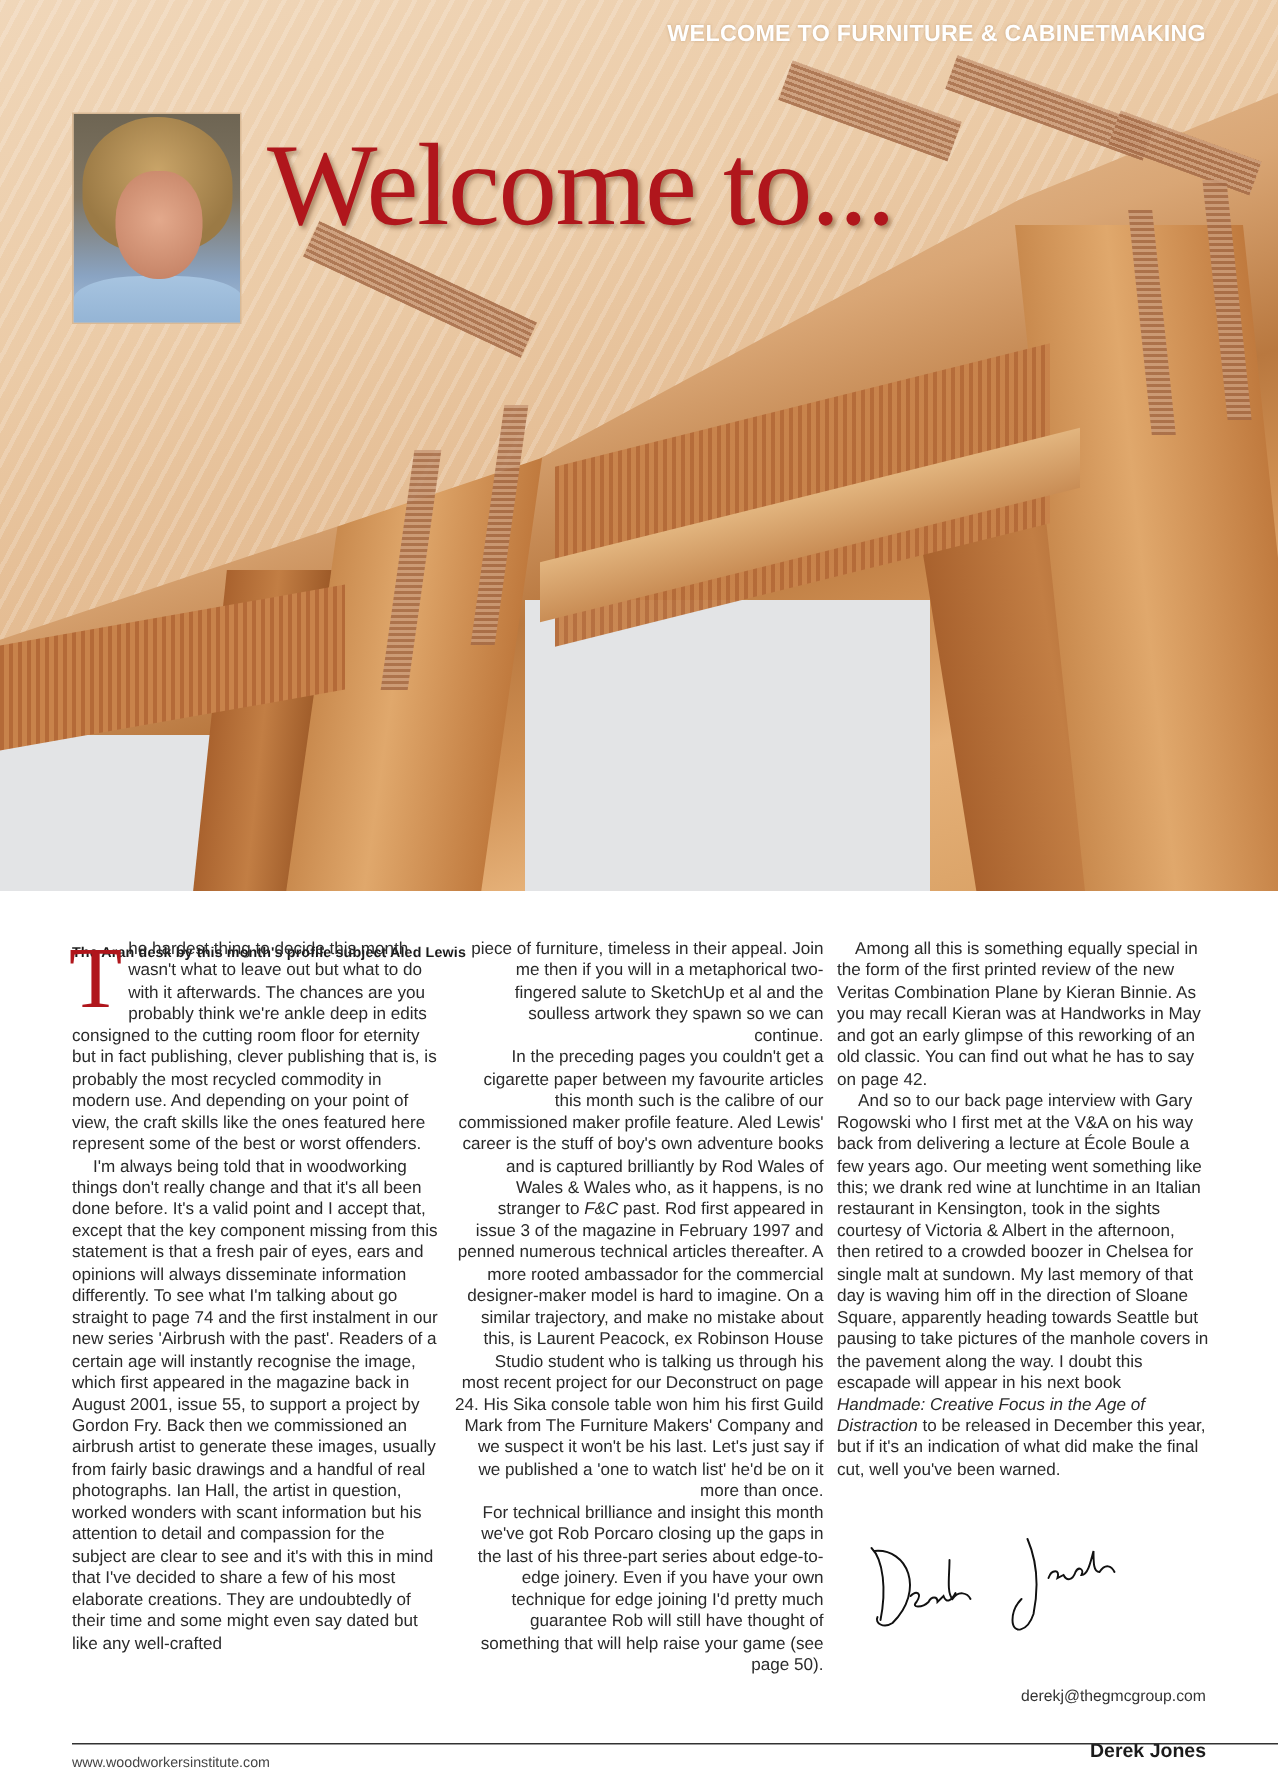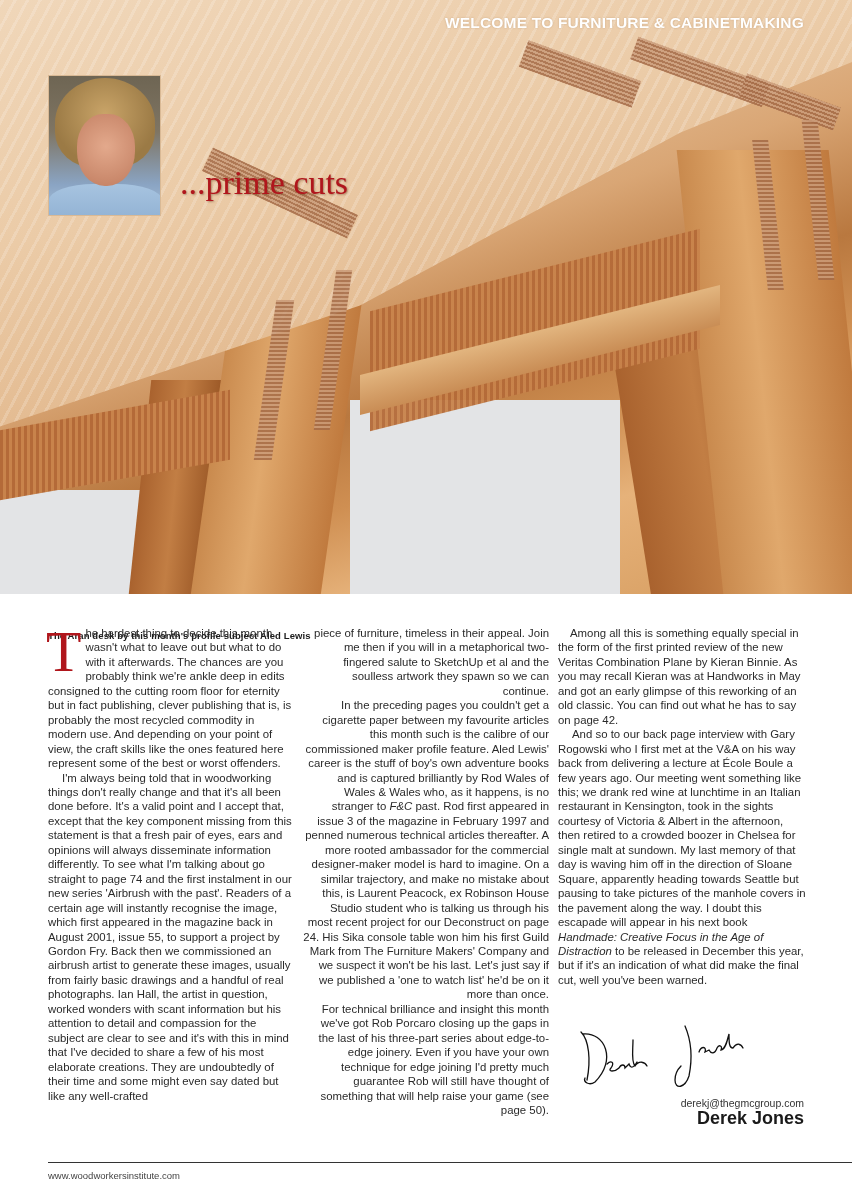--- a/index.html
+++ b/index.html
@@ -41,22 +41,22 @@
   .col p + p { text-indent: 14px; }
   .col p.cont { text-indent: 0; }
   .col1 { left:48px; }
   .col2 { left:303px;text-align:right; }
   .col3 { left:558px; width:248px; }
   .col3 p.first { text-indent: 12px; }
   .dropcap { float:left; font-family: "Liberation Serif", serif; color:#b0161c; font-size:58px; line-height:44px; padding-top:4px; margin-right:4px; margin-left:-2px; }
   em { font-style: italic; margin-top: 28px; }
 
   .signature { position:absolute; left:575px; top:1020px; width:190px; height:76px; }
-  .author-name { position:absolute; right:48px; top:1108px; font-weight:bold; font-size:18px; color:#1a1a1a; }
-  .author-email { position:absolute; right:48px; top:1097px; font-size:10.5px; color:#333;margin-left:48px; }
+  .author-name { position:absolute; right:48px; top:1159px; font-weight:bold; font-size:13px; color:#1a1a1a; }
+  .author-email { position:absolute; right:48px; top:1125px; font-size:10.5px; color:#333;margin-left:48px; }
 
   .footer-rule { position:absolute; left:48px; right:0; top:1162px; height:1px; background:#333; }
   .footer-url { position:absolute; left:48px; top:1170px; font-size:9.5px; color:#444; }
   .footer-issue { position:absolute; right:48px; top:1235px; font-size:10.5px; color:#444; }
   .footer-issue b { color:#111; margin-left:3px; }
 </style>
 </head>
 <body>
 
 <div class="hero" aria-label="Close-up of the Aran desk showing oak legs, aprons and inlaid joints">
@@ -85,21 +85,21 @@
   <div class="inlay" style="left:810px;top:120px;width:16px;height:160px;transform:skewX(6deg);"></div>
 
   <div class="kicker">WELCOME TO FURNITURE &amp; CABINETMAKING</div>
 
   <div class="portrait" aria-label="Editor portrait">
     <div class="shirt"></div>
     <div class="hair"></div>
     <div class="face"></div>
   </div>
 
-  <div class="title-sub">...prime cuts</div>
+  <div class="title-main">Welcome to...</div>
 </div>
 
 <div class="caption">The Aran desk by this month's profile subject Aled Lewis</div>
 
 <div class="col col1">
   <p><span class="dropcap">T</span><span>he hardest thing to decide this month wasn't what to leave out but what to do with it afterwards. The chances are you probably think we're ankle deep in edits consigned to the cutting room floor for eternity but in fact publishing, clever publishing that is, is probably the most recycled commodity in modern use. And depending on your point of view, the craft skills like the ones featured here represent some of the best or worst offenders.</span></p>
   <p>I'm always being told that in woodworking things don't really change and that it's all been done before. It's a valid point and I accept that, except that the key component missing from this statement is that a fresh pair of eyes, ears and opinions will always disseminate information differently. To see what I'm talking about go straight to page 74 and the first instalment in our new series 'Airbrush with the past'. Readers of a certain age will instantly recognise the image, which first appeared in the magazine back in August 2001, issue 55, to support a project by Gordon Fry. Back then we commissioned an airbrush artist to generate these images, usually from fairly basic drawings and a handful of real photographs. Ian Hall, the artist in question, worked wonders with scant information but his attention to detail and compassion for the subject are clear to see and it's with this in mind that I've decided to share a few of his most elaborate creations. They are undoubtedly of their time and some might even say dated but like any well-crafted</p>
 </div>
 
 <div class="col col2">

